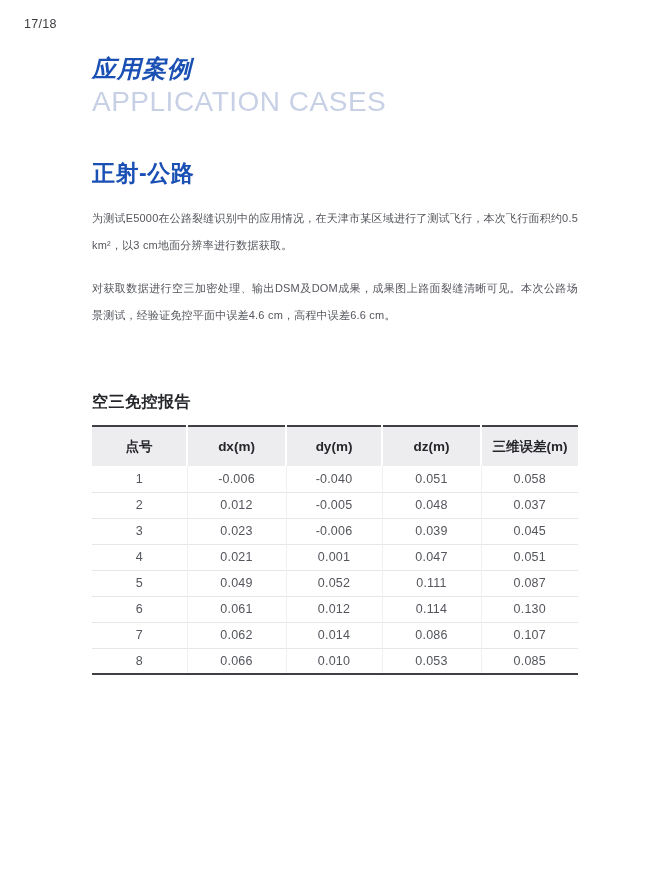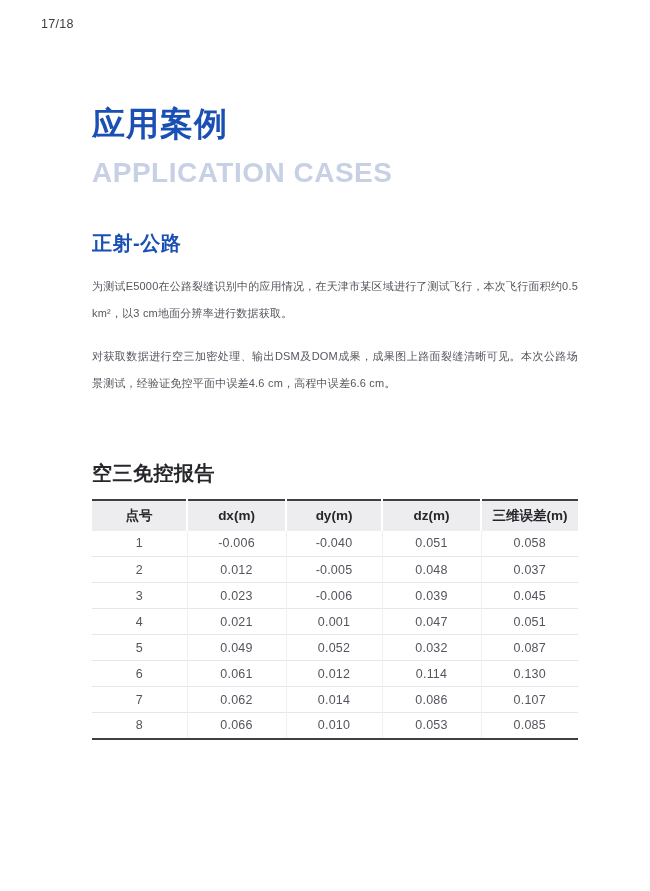--- a/index.html
+++ b/index.html
@@ -6,86 +6,87 @@
   html, body { background: #ffffff; }
   body {
     width: 650px; height: 891px;
     position: relative;
     overflow: hidden;
     font-family: "Liberation Sans", "DejaVu Sans", sans-serif;
     -webkit-font-smoothing: antialiased;
   }
   .page-number {
     position: absolute;
-    top: 17px; left: 41px;
+    top: 17px; left: 24px;
     font-size: 12.5px;
     color: var(--text-dark, #3c3d41);
     letter-spacing: 0.3px;
   }
   .content {
     position: absolute;
     top: 0; left: 92px;
     width: 486px;
   }
   .doc-title {
-    margin-top: 106px;
-    font-size: 33px;
+    margin-top: 56px;
+    font-size: 24px;
     line-height: 1.1;
     font-weight: 700;
     color: var(--accent-blue, #1a4fb4);
     letter-spacing: 1px;
+    font-style: italic;
   }
   .doc-subtitle {
-    margin-top: 16px;
+    margin-top: 5px;
     font-size: 28px;
     line-height: 1.05;
-    font-weight: 700;
+    font-weight: 400;
     color: var(--subtitle-gray, #c7d0e5);
     letter-spacing: 0.5px;
   }
   .section-heading {
     margin-top: 44px;
-    font-size: 20px;
+    font-size: 23px;
     line-height: 1.1;
     font-weight: 700;
     color: var(--accent-blue, #1a4fb4);
     letter-spacing: 0.5px;
   }
   .paragraph {
     margin-top: 19px;
     font-size: 11px;
     line-height: 27px;
     color: var(--body-text, #54565d);
     text-align: justify;
     letter-spacing: 0.2px;
   }
   .paragraph + .paragraph { margin-top: 16px; }
   .report-title {
     margin-top: 63px;
-    font-size: 20px;
+    font-size: 16px;
     font-weight: 700;
     color: var(--heading-dark, #26272b);
     letter-spacing: 0.5px;
   }
   table.report-table {
     margin-top: 12px;
     width: 486px;
     border-collapse: collapse;
     table-layout: fixed;
     border-top: 2px solid var(--dark-border, #3f4046);
     border-bottom: 2px solid var(--dark-border, #3f4046);
   }
   .report-table col:nth-child(1) { width: 95px; }
   .report-table col:nth-child(2) { width: 99px; }
   .report-table col:nth-child(3) { width: 96px; }
   .report-table col:nth-child(4) { width: 99px; }
   .report-table col:nth-child(5) { width: 97px; }
   .report-table th {
     background: var(--header-bg, #ededf0);
-    height: 31px;
+    height: 40px;
     font-size: 13.5px;
     font-weight: 700;
     color: var(--heading-dark, #2b2d33);
     text-align: center;
     vertical-align: middle;
     border-left: 2px solid #ffffff;
     padding: 0;
   }
   .report-table th:first-child { border-left: none; }
   .report-table td {
@@ -162,21 +163,21 @@
         <td>4</td>
         <td>0.021</td>
         <td>0.001</td>
         <td>0.047</td>
         <td>0.051</td>
       </tr>
       <tr>
         <td>5</td>
         <td>0.049</td>
         <td>0.052</td>
-        <td>0.032</td>
+        <td>0.111</td>
         <td>0.087</td>
       </tr>
       <tr>
         <td>6</td>
         <td>0.061</td>
         <td>0.012</td>
         <td>0.114</td>
         <td>0.130</td>
       </tr>
       <tr>

